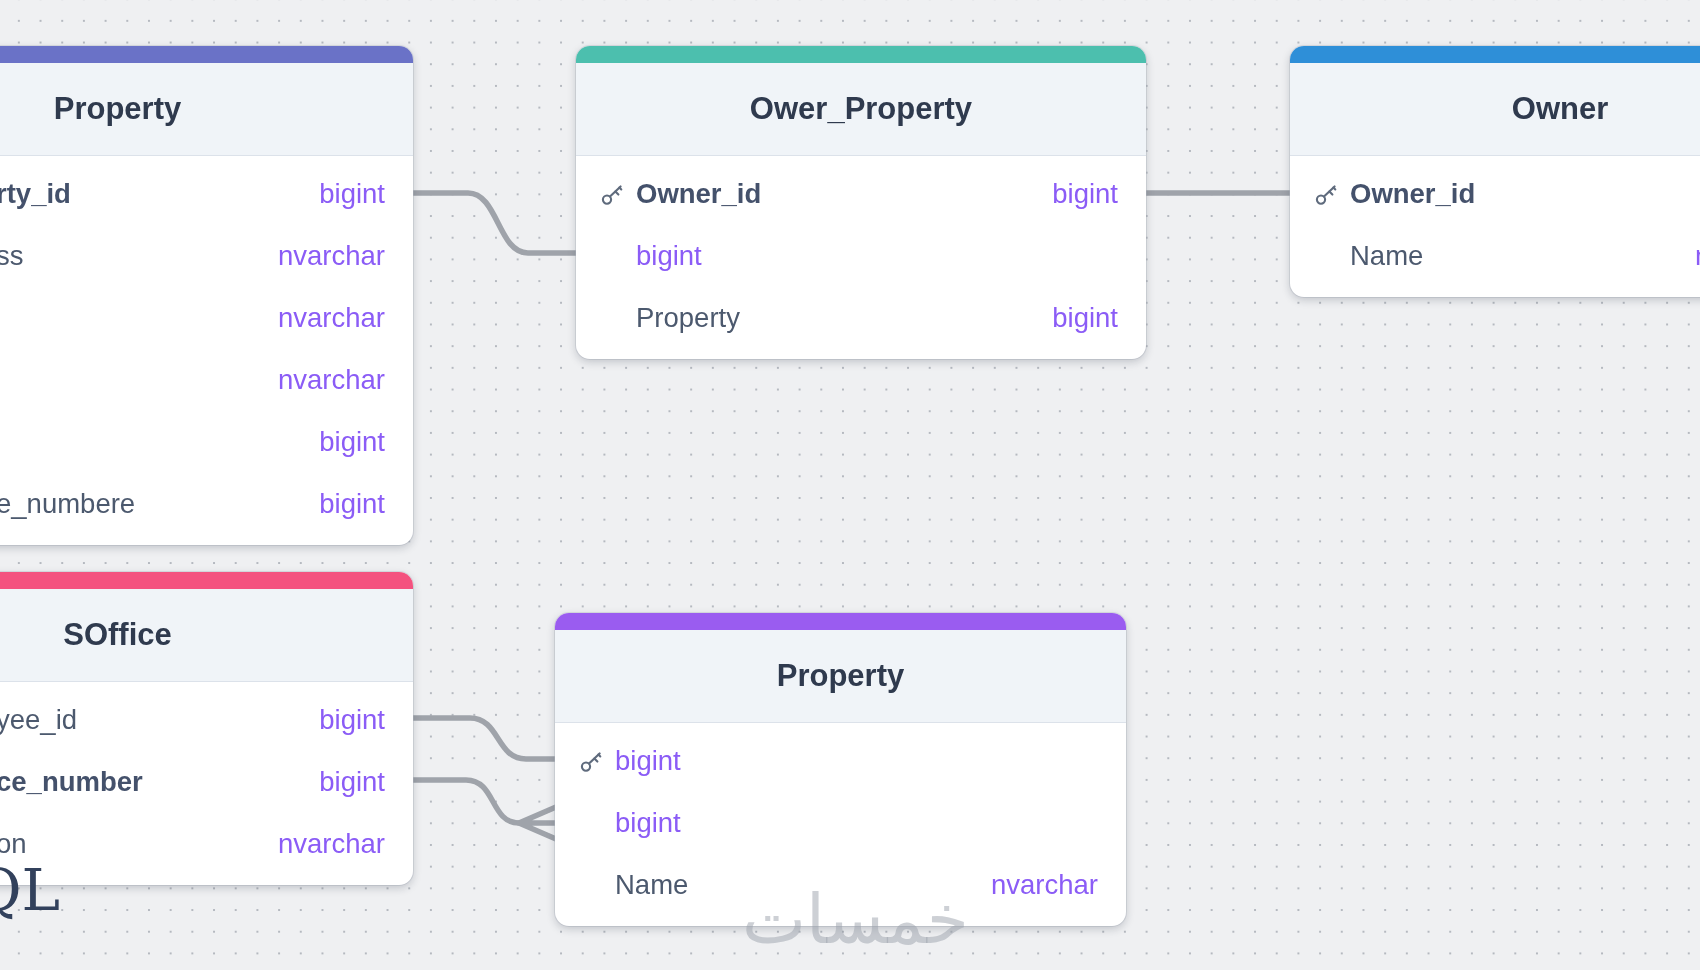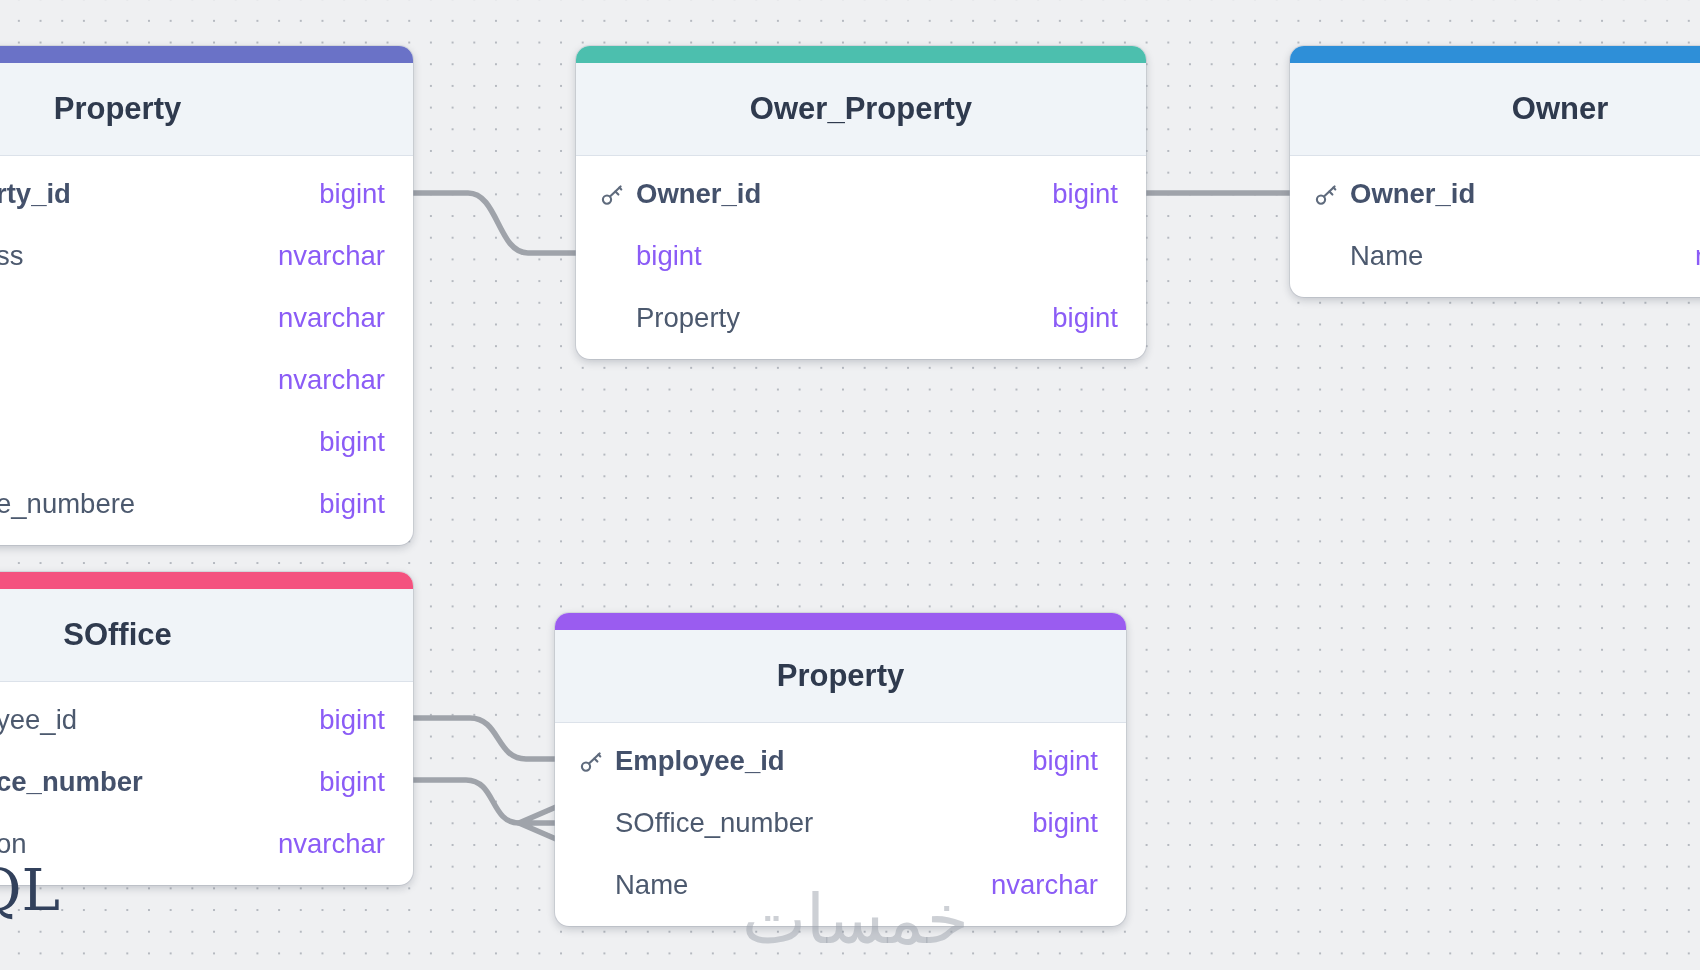--- a/index.html
+++ b/index.html
@@ -179,26 +179,24 @@
     <div class="rows">
         <div class="row pk">
           <span class="ico"><svg width="24" height="24" viewBox="0 0 24 24">
               <g fill="none" stroke="#5f6b7d" stroke-width="2.1" stroke-linecap="round" stroke-linejoin="round">
                 <circle cx="7" cy="16.6" r="4.1"></circle>
                 <path d="M10 13.6 L20.6 3.4"></path>
                 <path d="M15.4 8.6 l3 3"></path>
                 <path d="M19.4 4.6 l1.9 1.9"></path>
               </g>
             </svg></span>
-          <span class="fname">Employee_id</span>
-          <span class="ftype">bigint</span>
-        </div>
-        <div class="row">
-          <span class="ico"></span>
-          <span class="fname">SOffice_number</span>
+          <span class="ftype">bigint</span>
+        </div>
+        <div class="row">
+          <span class="ico"></span>
           <span class="ftype">bigint</span>
         </div>
         <div class="row">
           <span class="ico"></span>
           <span class="fname">Name</span>
           <span class="ftype">nvarchar</span>
         </div>
       </div>
   </div>
 

